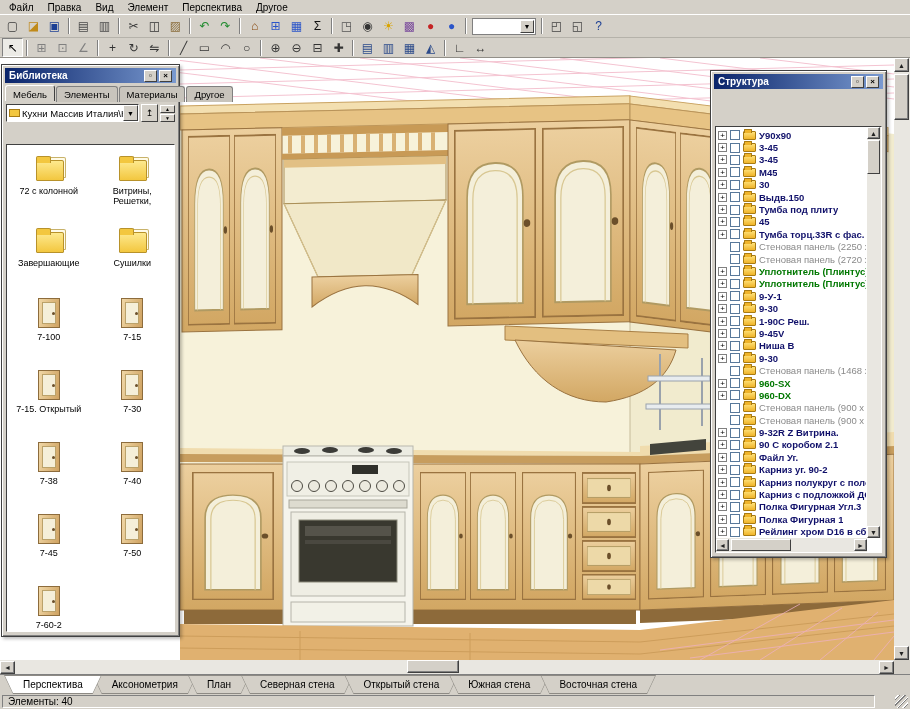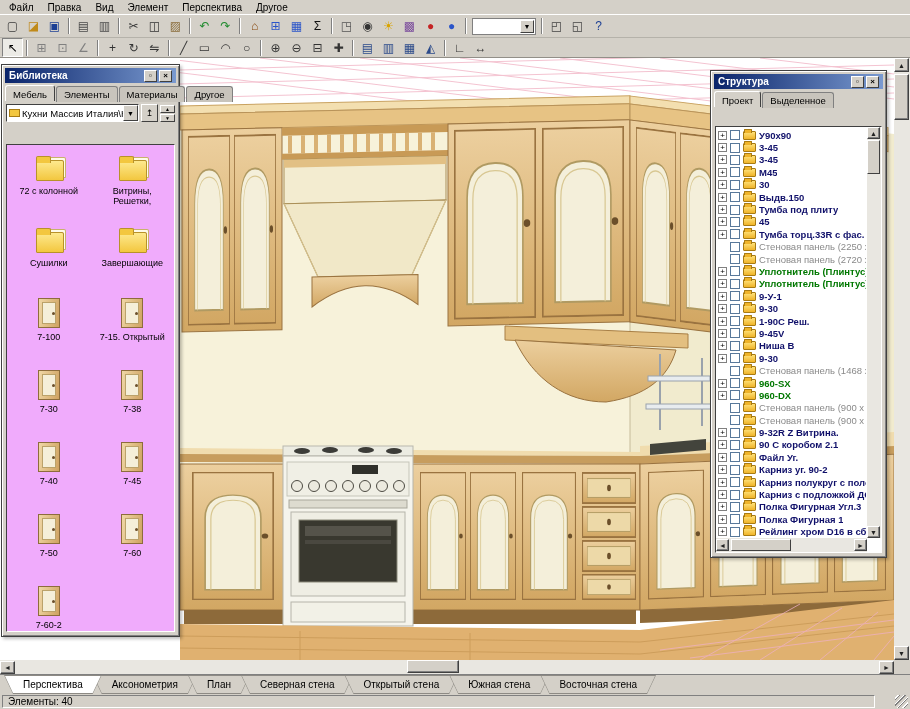--- a/index.html
+++ b/index.html
@@ -61,21 +61,21 @@
   
   #library{left:1px;top:64px;width:179px;height:573px;}
   .lib-toolbar{display:flex;gap:2px;margin:3px 4px;align-items:center;}
   .lib-combo{flex:1;height:18px;background:#fff;border:1px solid;border-color:#404040 #fff #fff #404040;display:flex;align-items:center;font-size:9.5px;overflow:hidden;white-space:nowrap;}
   .mini-folder{flex:none;width:11px;height:8px;background:#f3c73f;border:1px solid #a87b12;margin:0 2px;}
   .combo-text{flex:1;overflow:hidden;}
   .lib-combo .dd{flex:none;width:15px;height:16px;background:#d4d0c8;border:1px solid;border-color:#fff #404040 #404040 #fff;font-size:7px;display:flex;align-items:center;justify-content:center;}
   .sq-btn{flex:none;width:17px;height:18px;background:#d4d0c8;border:1px solid;border-color:#fff #404040 #404040 #fff;font-size:9px;display:flex;align-items:center;justify-content:center;}
   .spin-pair{flex:none;display:flex;flex-direction:column;gap:1px;}
   .spin-pair .sq-btn{height:8px;width:15px;font-size:5px;}
-  .lib-list{position:absolute;left:4px;right:4px;top:79px;bottom:4px;background:#f0abfc;border:1px solid;border-color:#404040 #fff #fff #404040;overflow:hidden;display:grid;grid-template-columns:1fr 1fr;grid-auto-rows:72px;align-content:start;padding-top:4px;}
+  .lib-list{position:absolute;left:4px;right:4px;top:79px;bottom:4px;background:#ffffff;border:1px solid;border-color:#404040 #fff #fff #404040;overflow:hidden;display:grid;grid-template-columns:1fr 1fr;grid-auto-rows:72px;align-content:start;padding-top:4px;}
   .lib-item{display:flex;flex-direction:column;align-items:center;padding-top:5px;}
   .lib-item .label{font-size:9px;text-align:center;line-height:1.15;margin-top:4px;max-height:22px;overflow:hidden;padding:0 2px;}
   .icon-folder{position:relative;width:34px;height:28px;}
   .icon-folder::before{content:"";position:absolute;left:4px;top:6px;width:26px;height:19px;background:linear-gradient(#fdeé8e,#f3c73f);background:linear-gradient(#fde98e,#f3c73f);border:1px solid #b8922a;border-radius:1px 2px 1px 1px;box-shadow:2px -3px 0 -1px #fffbe8,2px -3px 0 0 #c8b26a;}
   .icon-folder::after{content:"";position:absolute;left:4px;top:2px;width:13px;height:6px;background:#f3c73f;border:1px solid #b8922a;border-bottom:none;border-radius:2px 2px 0 0;}
   .icon-cabinet{position:relative;width:22px;height:30px;background:linear-gradient(100deg,#f0d7a6,#cfa261);border:1px solid #8d6c3c;}
   .icon-cabinet::before{content:"";position:absolute;left:3px;top:3px;right:3px;bottom:3px;background:#f5efd9;border:1px solid #bba26a;}
   .icon-cabinet::after{content:"";position:absolute;right:4px;top:13px;width:3px;height:3px;background:#6b4f2a;border-radius:50%;}
 
   
@@ -543,32 +543,36 @@
         <div class="lib-item">
           <span class="icon-folder"></span>
           <div class="label">72 с колонной</div>
         </div>
         <div class="lib-item">
           <span class="icon-folder"></span>
           <div class="label">Витрины, Решетки, Открытые</div>
         </div>
         <div class="lib-item">
           <span class="icon-folder"></span>
+          <div class="label">Завершающие</div>
+        </div>
+        <div class="lib-item">
+          <span class="icon-folder"></span>
           <div class="label">Сушилки</div>
-        </div>
-        <div class="lib-item">
-          <span class="icon-folder"></span>
-          <div class="label">Завершающие</div>
         </div>
         <div class="lib-item">
           <span class="icon-cabinet"></span>
           <div class="label">7-100</div>
         </div>
         <div class="lib-item">
           <span class="icon-cabinet"></span>
+          <div class="label">7-15</div>
+        </div>
+        <div class="lib-item">
+          <span class="icon-cabinet"></span>
           <div class="label">7-15. Открытый</div>
         </div>
         <div class="lib-item">
           <span class="icon-cabinet"></span>
           <div class="label">7-30</div>
         </div>
         <div class="lib-item">
           <span class="icon-cabinet"></span>
           <div class="label">7-38</div>
         </div>
@@ -576,44 +580,36 @@
           <span class="icon-cabinet"></span>
           <div class="label">7-40</div>
         </div>
         <div class="lib-item">
           <span class="icon-cabinet"></span>
           <div class="label">7-45</div>
         </div>
         <div class="lib-item">
           <span class="icon-cabinet"></span>
           <div class="label">7-50</div>
-        </div>
-        <div class="lib-item">
-          <span class="icon-cabinet"></span>
-          <div class="label">7-60</div>
         </div>
         <div class="lib-item">
           <span class="icon-cabinet"></span>
           <div class="label">7-60-2</div>
         </div>
       </div>
   </div>
 
   <div class="panel" id="structure">
     <div class="ptitle">
       <span>Структура</span>
       <span class="tbuttons">
         <span class="tb-btn">▫</span>
         <span class="tb-btn">×</span>
       </span>
     </div>
-    <div class="ptabs" id="strtabs">
-        <div class="ptab active">Проект</div>
-        <div class="ptab">Выделенное</div>
-      </div>
     <div class="tree-wrap">
       <div class="tree-inner" id="tree">
           <div class="tree-row">
             <span class="expand">+</span>
             <span class="cb"></span>
             <span class="tfold"></span>
             <span class="tlabel ">У90х90</span>
           </div>
           <div class="tree-row">
             <span class="expand">+</span>

